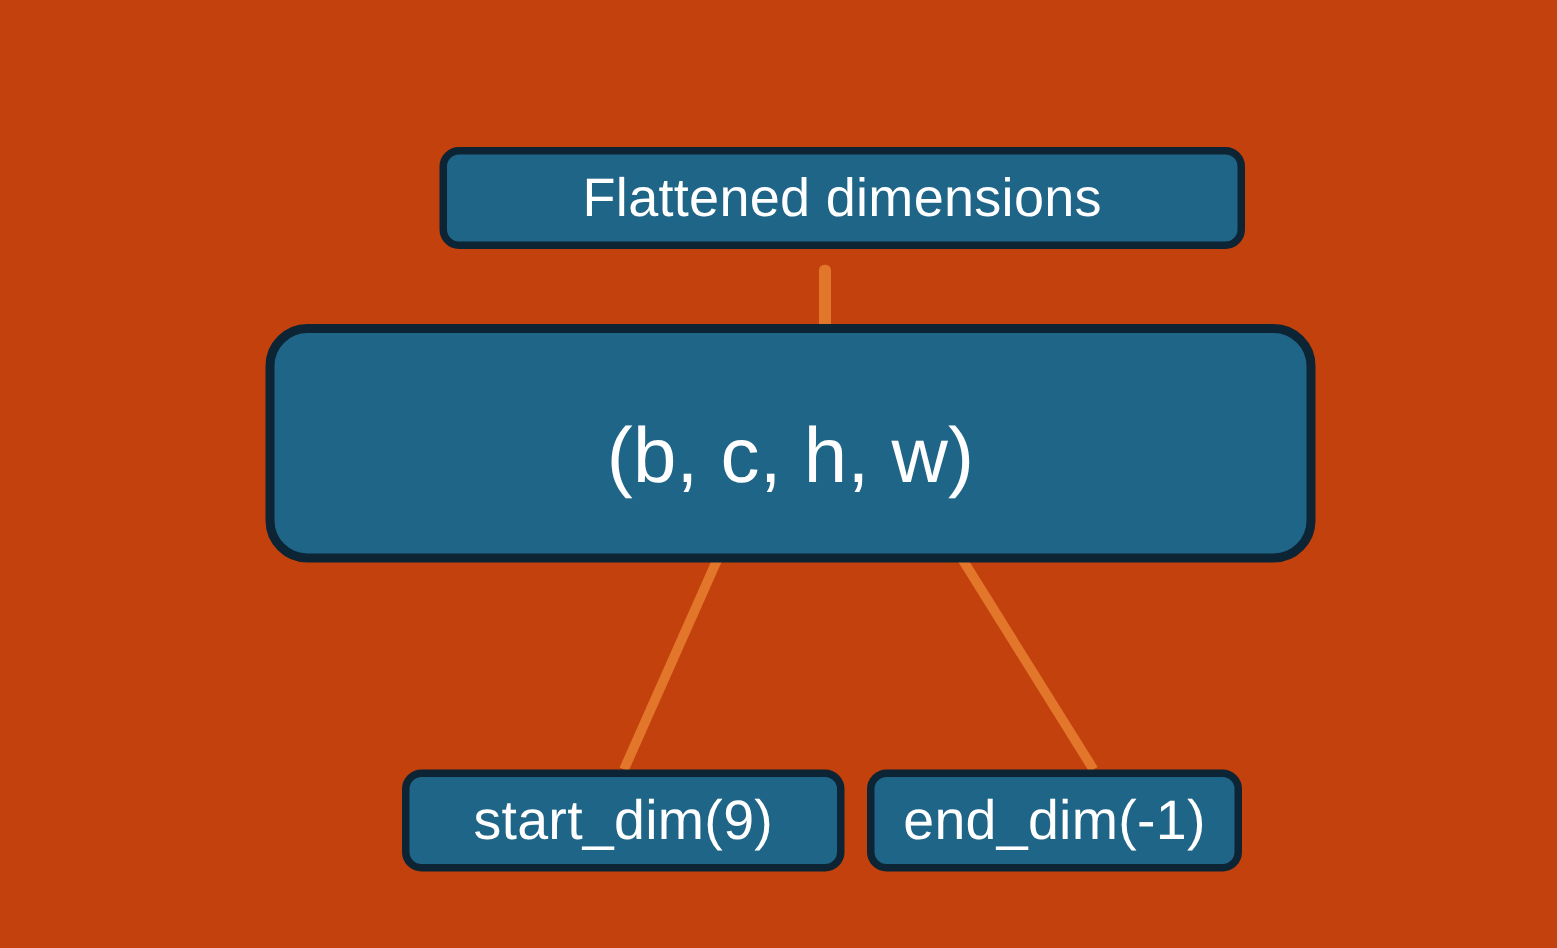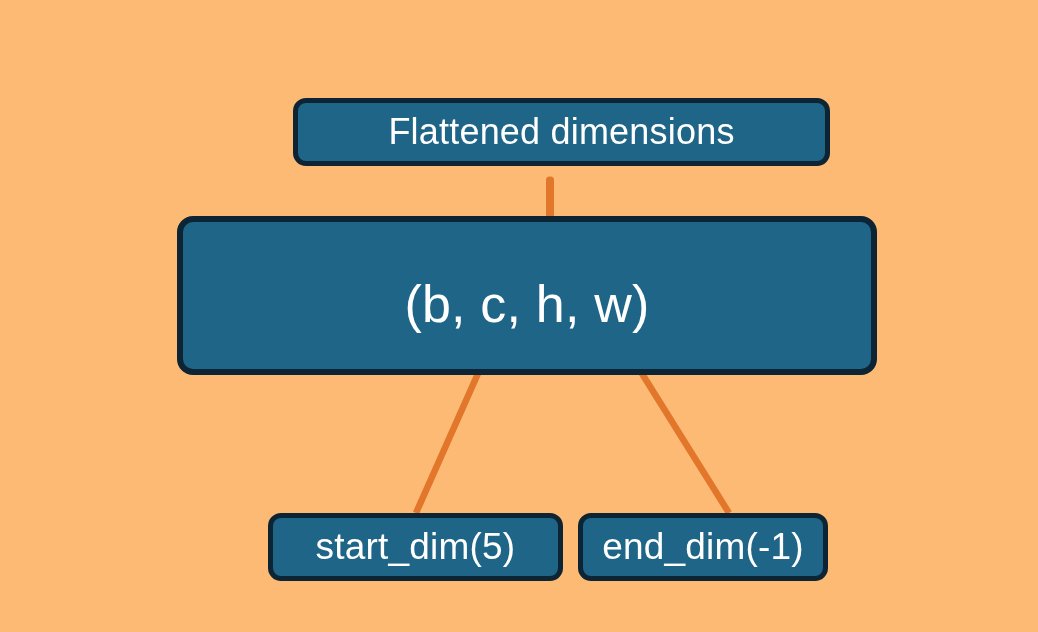--- a/index.html
+++ b/index.html
@@ -4,21 +4,21 @@
 <style>
   html, body {
     margin: 0;
     padding: 0;
     background: #ffffff;
   }
   #canvas {
     position: relative;
     width: 1038px;
     height: 632px;
-    background: #fdba74;
+    background: #c2410c;
     overflow: hidden;
     font-family: "Liberation Sans", sans-serif;
   }
   .node {
     position: absolute;
     box-sizing: border-box;
     background: #1f6587;
     border: 5px solid #0c2433;
     border-radius: 14px;
     display: flex;
@@ -36,21 +36,21 @@
     width: 537px;
     height: 68px;
     font-size: 36px;
     border-radius: 13px;
   }
   #node-shape {
     left: 177px;
     top: 216px;
     width: 700px;
     height: 159px;
-    border-radius: 16px;
+    border-radius: 28px;
     border-width: 6px;
   }
   #node-shape .shape-label {
     font-size: 52px;
     position: relative;
     top: 8px;
   }
   #node-start {
     left: 268px;
     top: 513px;
@@ -109,20 +109,20 @@
 
   <div class="node" id="node-flattened">
     <span>Flattened dimensions</span>
   </div>
 
   <div class="node" id="node-shape">
     <span class="shape-label">(b, c, h, w)</span>
   </div>
 
   <div class="node" id="node-start">
-    <span>start_dim(5)</span>
+    <span>start_dim(9)</span>
   </div>
 
   <div class="node" id="node-end">
     <span>end_dim(-1)</span>
   </div>
 
 </div>
 
 </body></html>

